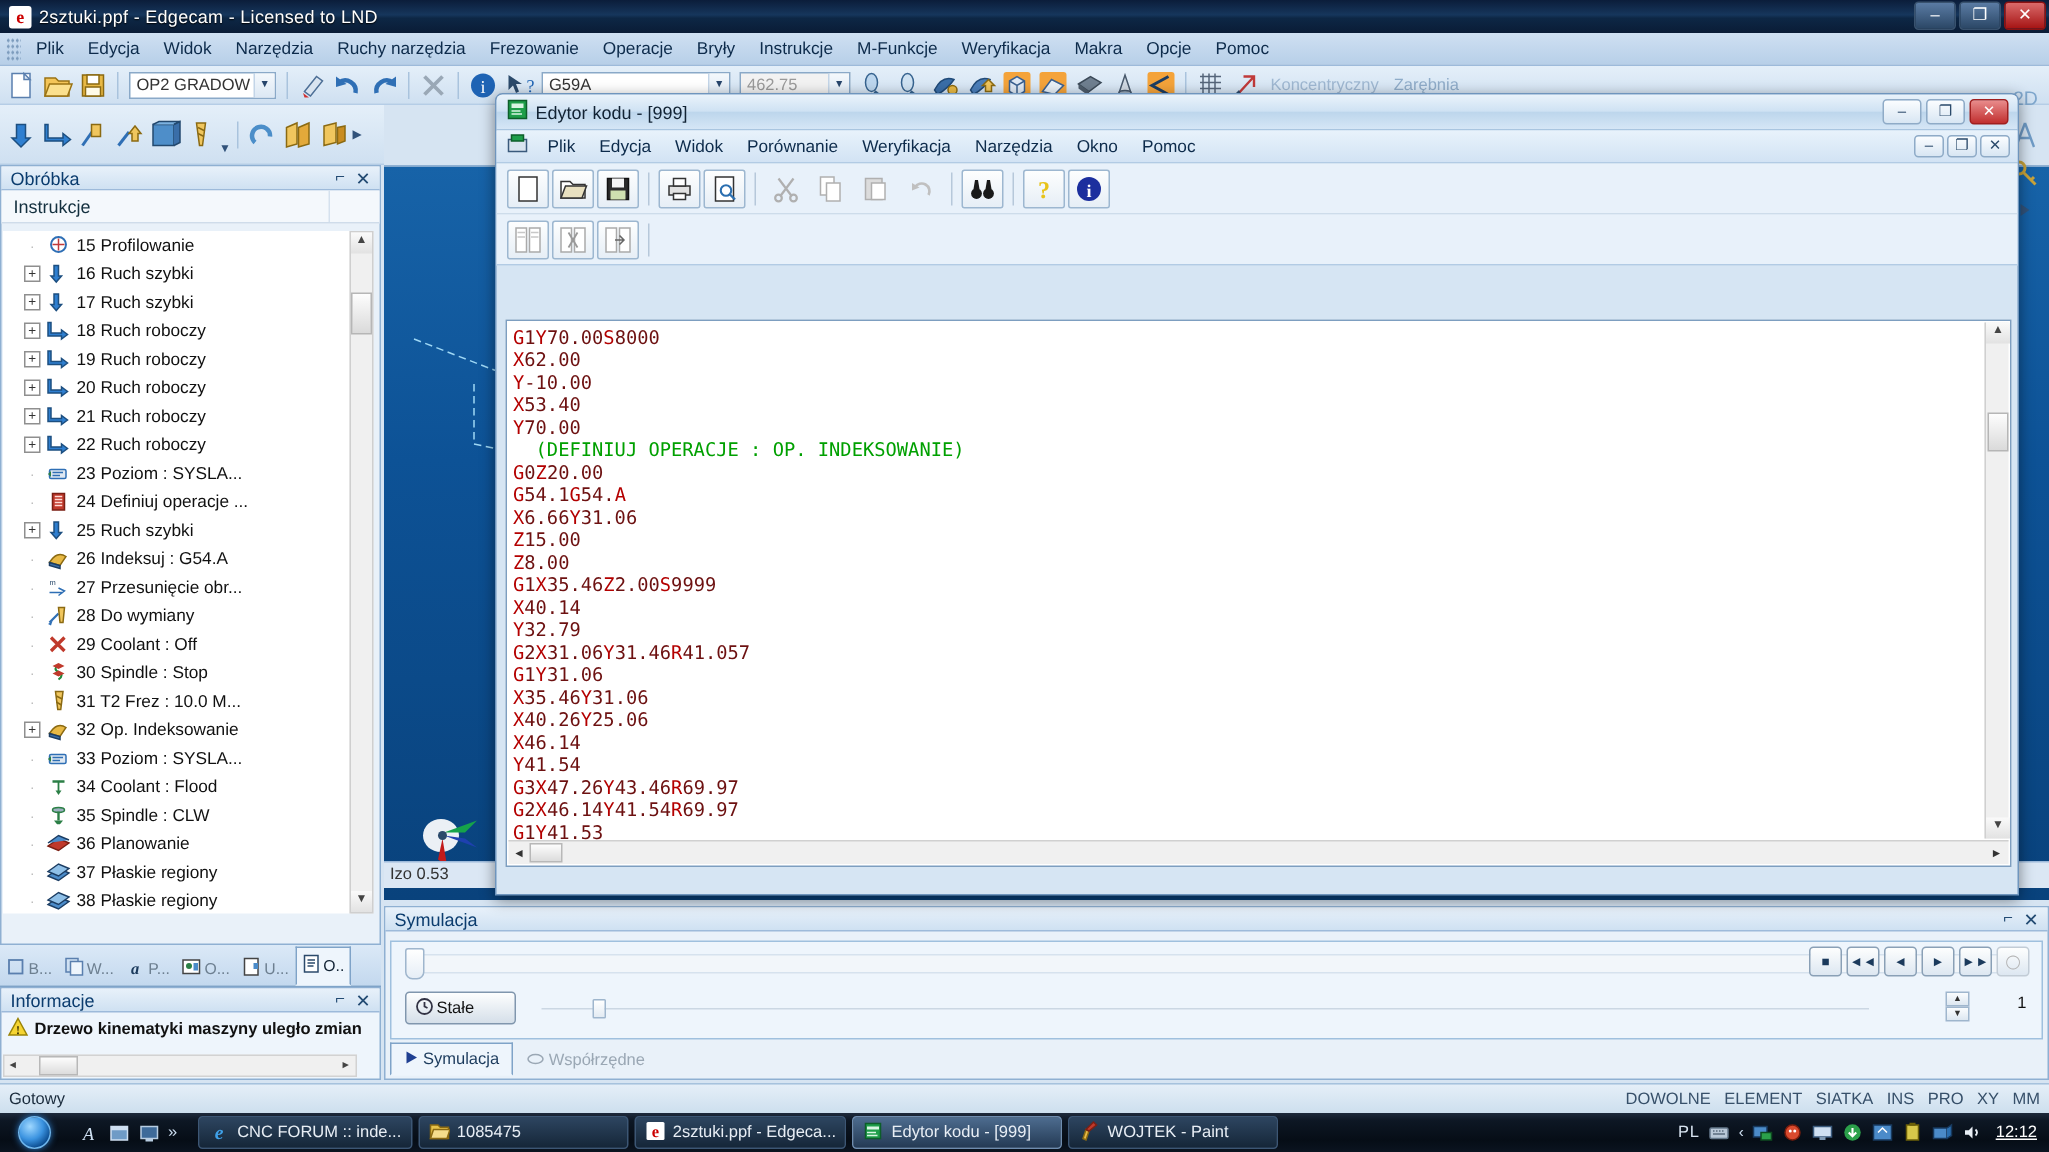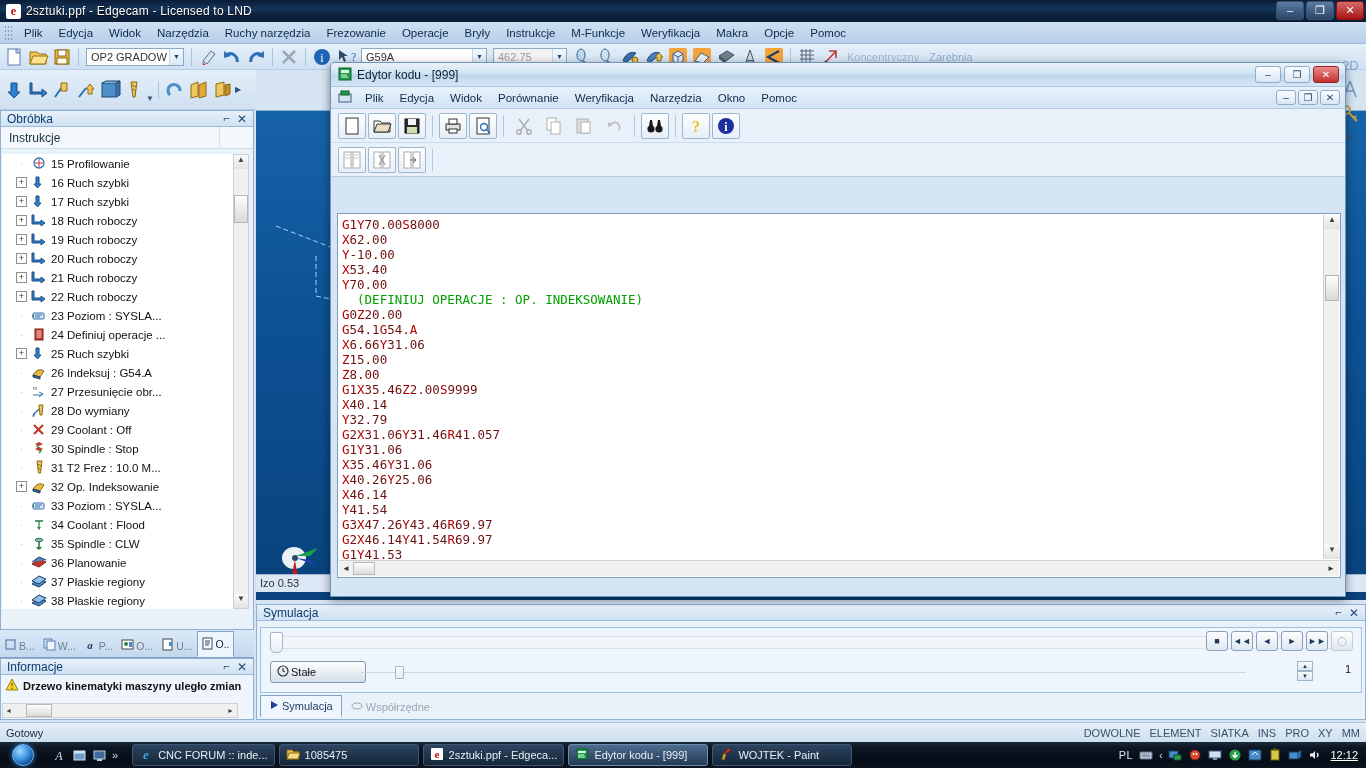--- a/index.html
+++ b/index.html
@@ -118,21 +118,21 @@
   
   #sim-panel { position:absolute; left:256px; top:604px; width:1110px; height:116px;
       background:#e9f1f9; border:1px solid #8fb0d2;}
   #sim-body { position:absolute; left:3px; top:22px; right:3px; height:66px;
       background:#eef5fc; border:1px solid #9fc0de;}
   .sim-track { position:absolute; left:10px; top:8px; width:1080px; height:13px;
       background:#f2f6fa; border:1px solid #d6e2ee;}
   .sim-handle { position:absolute; left:9px; top:4px; width:13px; height:21px;
       background:linear-gradient(to bottom,#ffffff,#e6eef6); border:1px solid #9fb6cd;
       border-radius:2px 2px 5px 5px;}
-  .sim-btn { position:absolute; left:9px; top:33px; width:96px; height:22px;
+  .sim-btn { position:absolute; left:9px; top:33px; width:74px; height:22px;
       background:linear-gradient(to bottom,#fdfefe,#d5dfe9); border:1px solid #8096ad;
       border-radius:3px; font-size:11px; display:flex; align-items:center; gap:2px;
       padding-left:6px; color:#111;}
   .sim-slider { position:absolute; left:100px; top:38px; width:885px; height:12px;}
   .sim-slider .ln { position:absolute; left:0; top:6px; width:885px; height:1px; background:#cbd7e3;}
   .sim-slider .kn { position:absolute; left:34px; top:0; width:9px; height:13px;
       background:linear-gradient(to bottom,#fff,#e3ebf3); border:1px solid #9fb6cd; border-radius:1px;}
   .spin { position:absolute; right:48px; top:33px; width:16px; height:20px; }
   .spin div { width:16px; height:10px; background:linear-gradient(to bottom,#fafcfe,#dde7f1);
       border:1px solid #9fb6cd; font-size:6px; text-align:center; line-height:8px; color:#333;}

